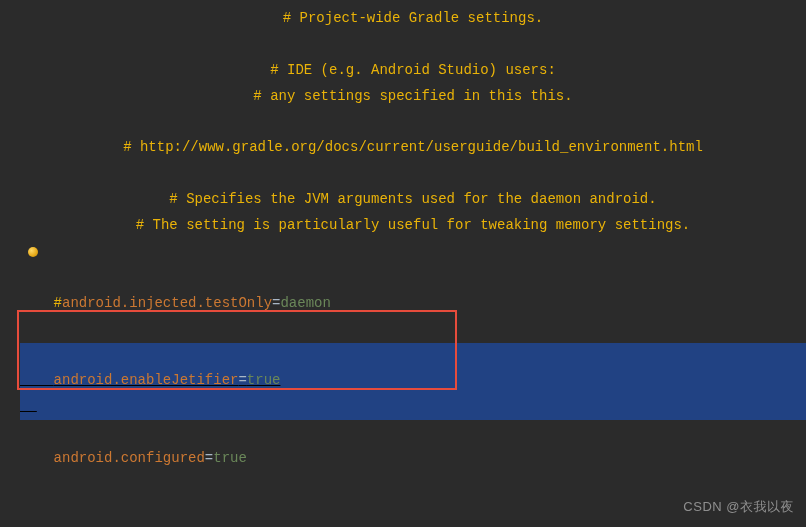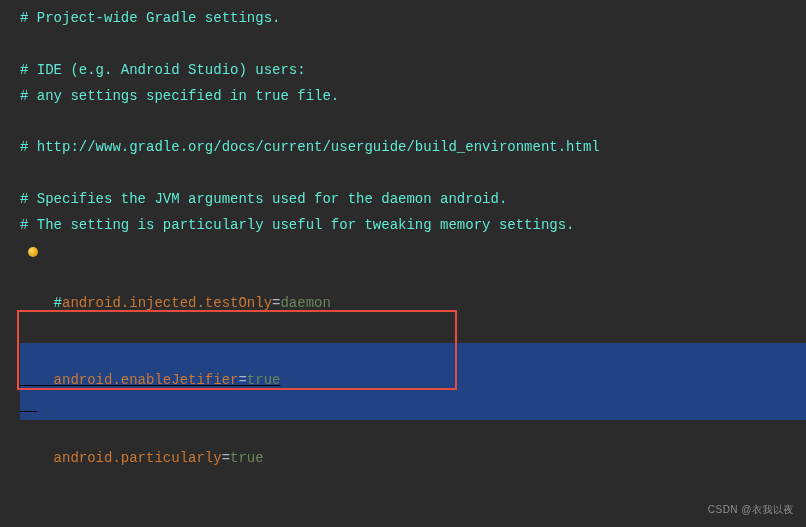--- a/index.html
+++ b/index.html
@@ -20,21 +20,22 @@
     }
     .editor {
       padding-left: 20px;
       position: relative;
     }
     .line {
       white-space: pre;
       min-height: 1.85em;
     }
     .comment {
-      color: #5eead4;
+      color: #eab308;
+      text-align: center;
     }
     .property-key {
       color: #cc7832;
     }
     .equals {
       color: #a9b7c6;
     }
     .value-true {
       color: #6a8759;
     }
@@ -58,48 +59,48 @@
       height: 10px;
       background: radial-gradient(circle at 35% 35%, #ffd966 0%, #e6a817 60%, #b8860b 100%);
       border-radius: 50%;
     }
     .watermark {
       position: absolute;
       bottom: 8px;
       right: 12px;
       color: #b0b0b0;
       font-family: Arial, sans-serif;
-      font-size: 10px;
+      font-size: 13px;
       opacity: 0.75;
       letter-spacing: 0.5px;
     }
   </style>
 </head>
 <body>
 
 <div class="editor">
   <div class="line comment"># Project-wide Gradle settings.</div>
   <div class="line"></div>
   <div class="line comment"># IDE (e.g. Android Studio) users:</div>
-  <div class="line comment"># any settings specified in true file.</div>
+  <div class="line comment"># any settings specified in this this.</div>
   <div class="line"></div>
   <div class="line comment"># http://www.gradle.org/docs/current/userguide/build_environment.html</div>
   <div class="line"></div>
   <div class="line comment"># Specifies the JVM arguments used for the daemon android.</div>
   <div class="line comment"># The setting is particularly useful for tweaking memory settings.</div>
 
   <div class="line" style="position:relative;">
     <span class="gutter-icon" style="top:8px;"></span>
     <span class="comment">#</span><span class="property-key">android.injected.testOnly</span><span class="equals">=</span><span class="value-false">daemon</span>
   </div>
 
   <div class="line selected-line">
     <span class="property-key">android.enableJetifier</span><span class="equals">=</span><span class="value-true">true</span>
   </div>
 
   <div class="line">
-    <span class="property-key">android.particularly</span><span class="equals">=</span><span class="value-true">true</span>
+    <span class="property-key">android.configured</span><span class="equals">=</span><span class="value-true">true</span>
   </div>
 
   <div class="highlight-box" style="left:17px; top:304px; width:440px; height:80px;"></div>
 </div>
 
 <div class="watermark">CSDN @衣我以夜</div>
 
 </body></html>

